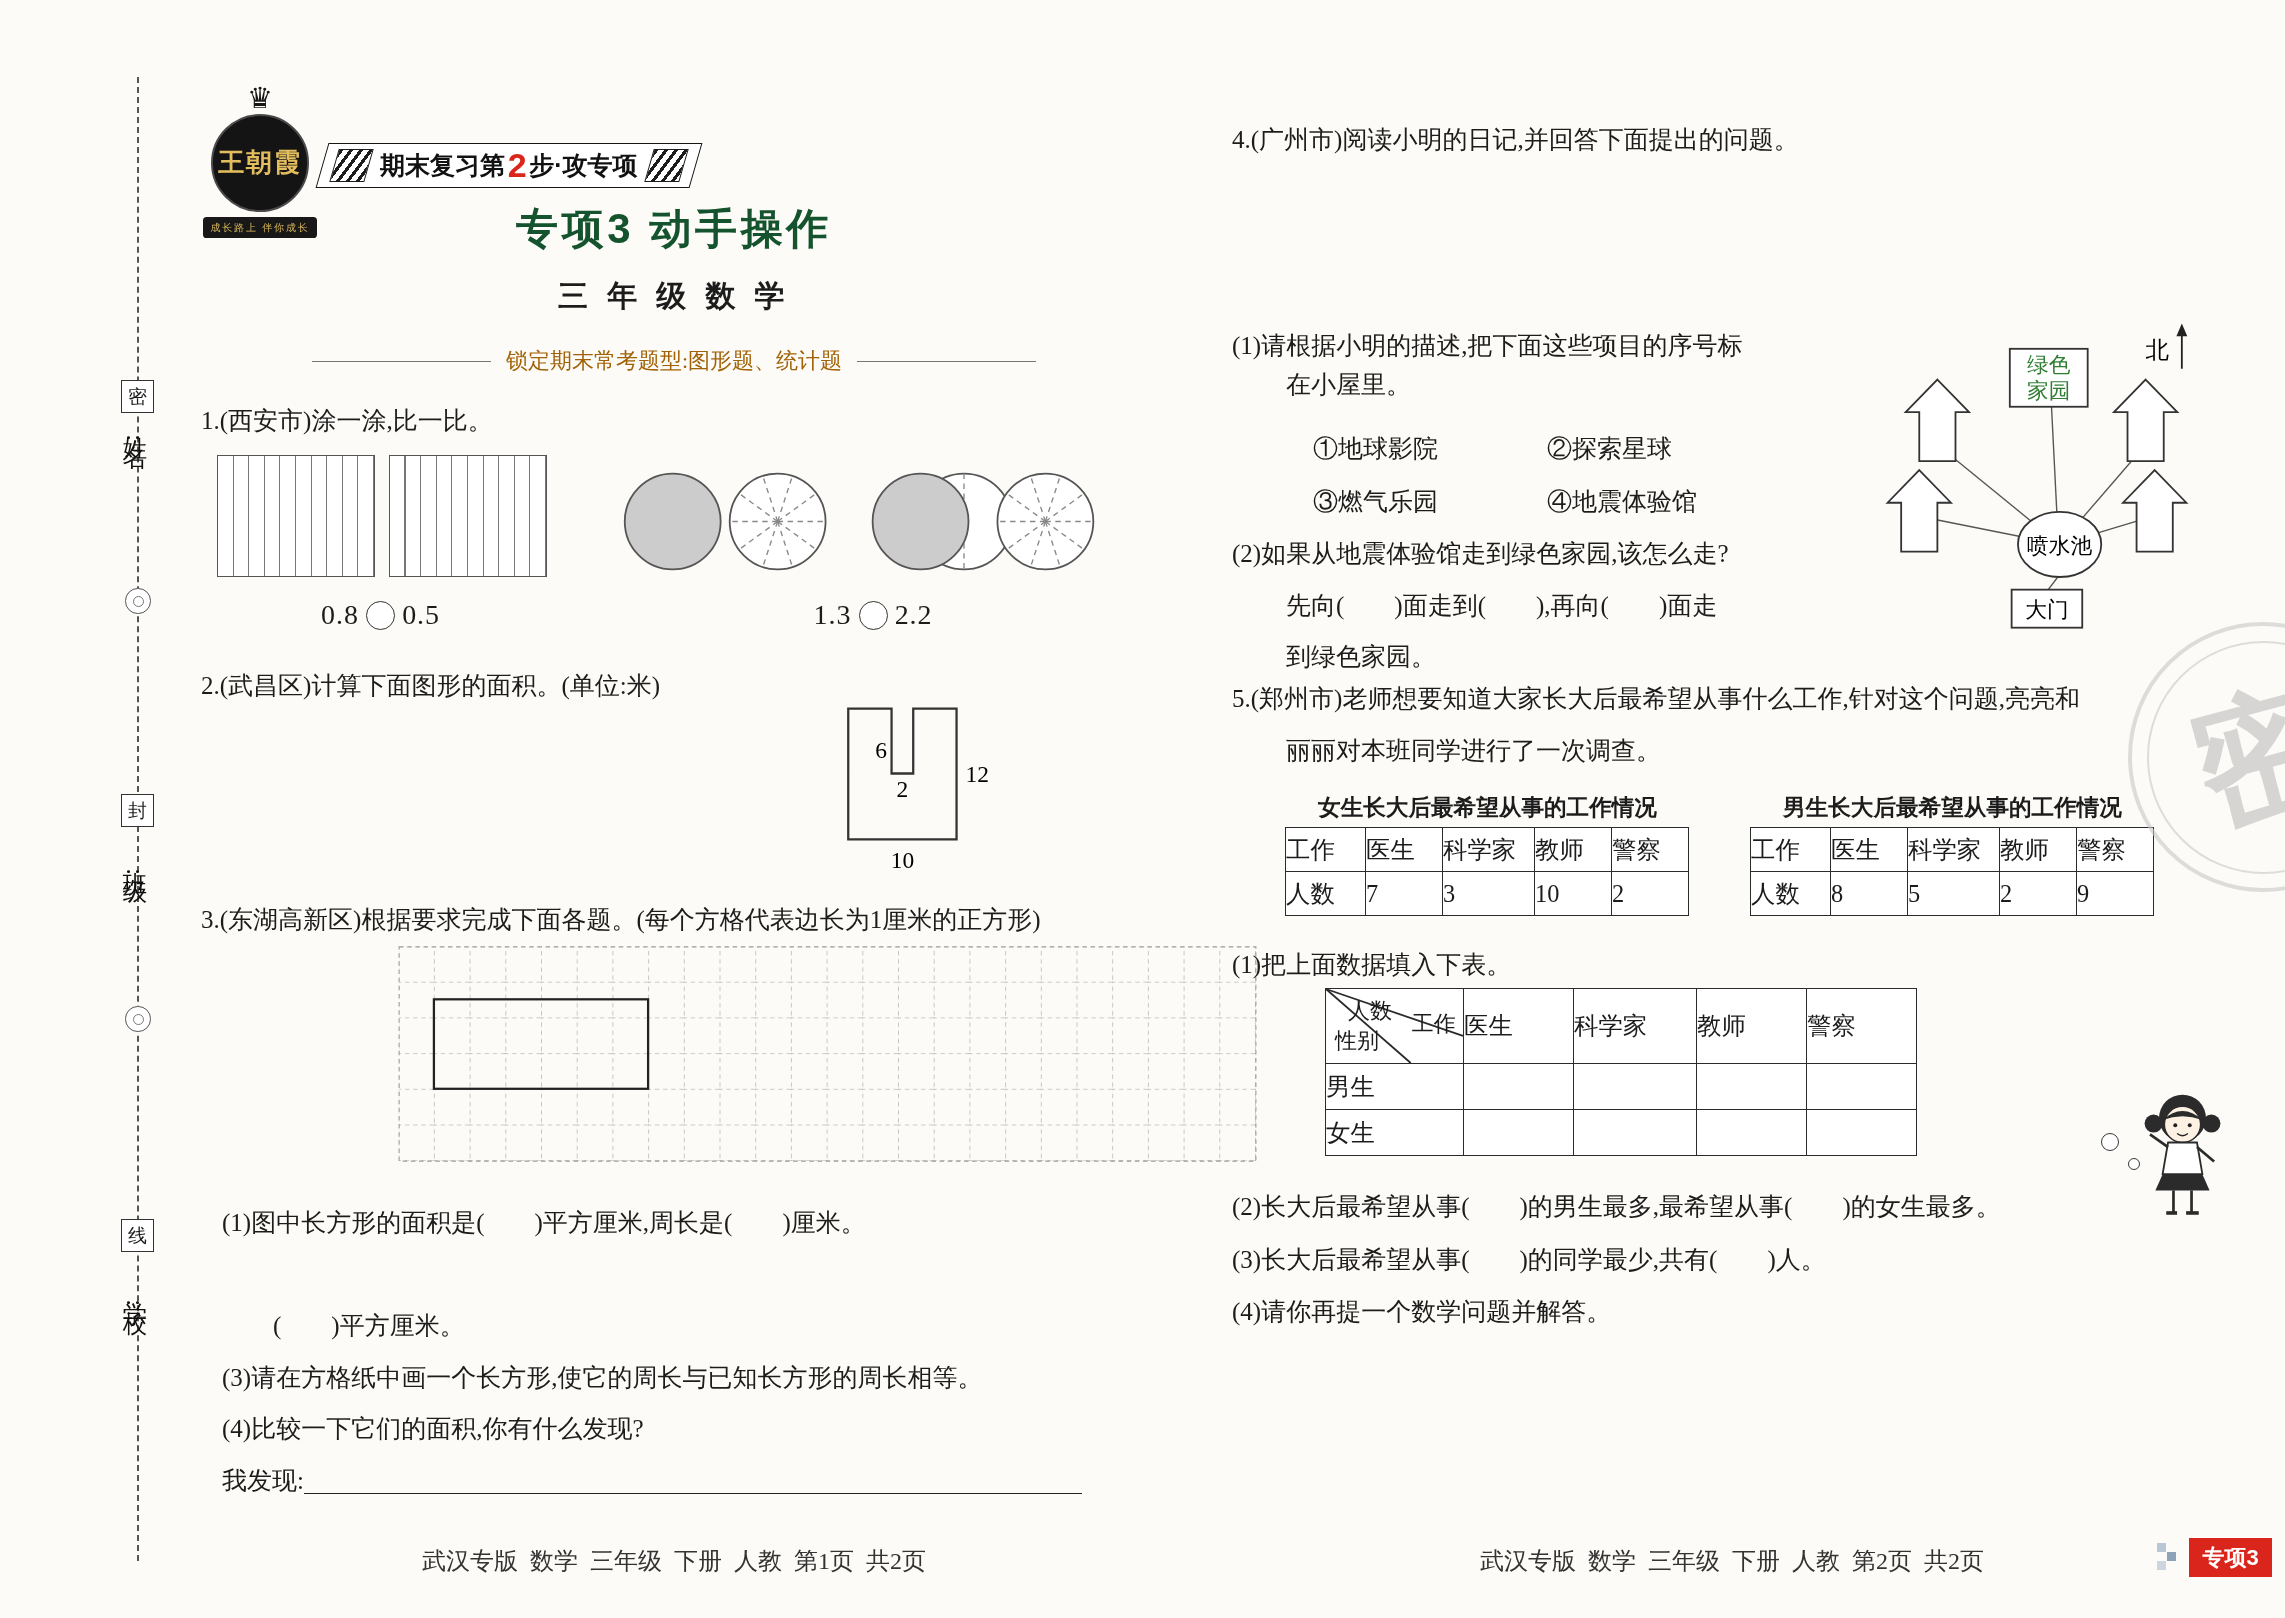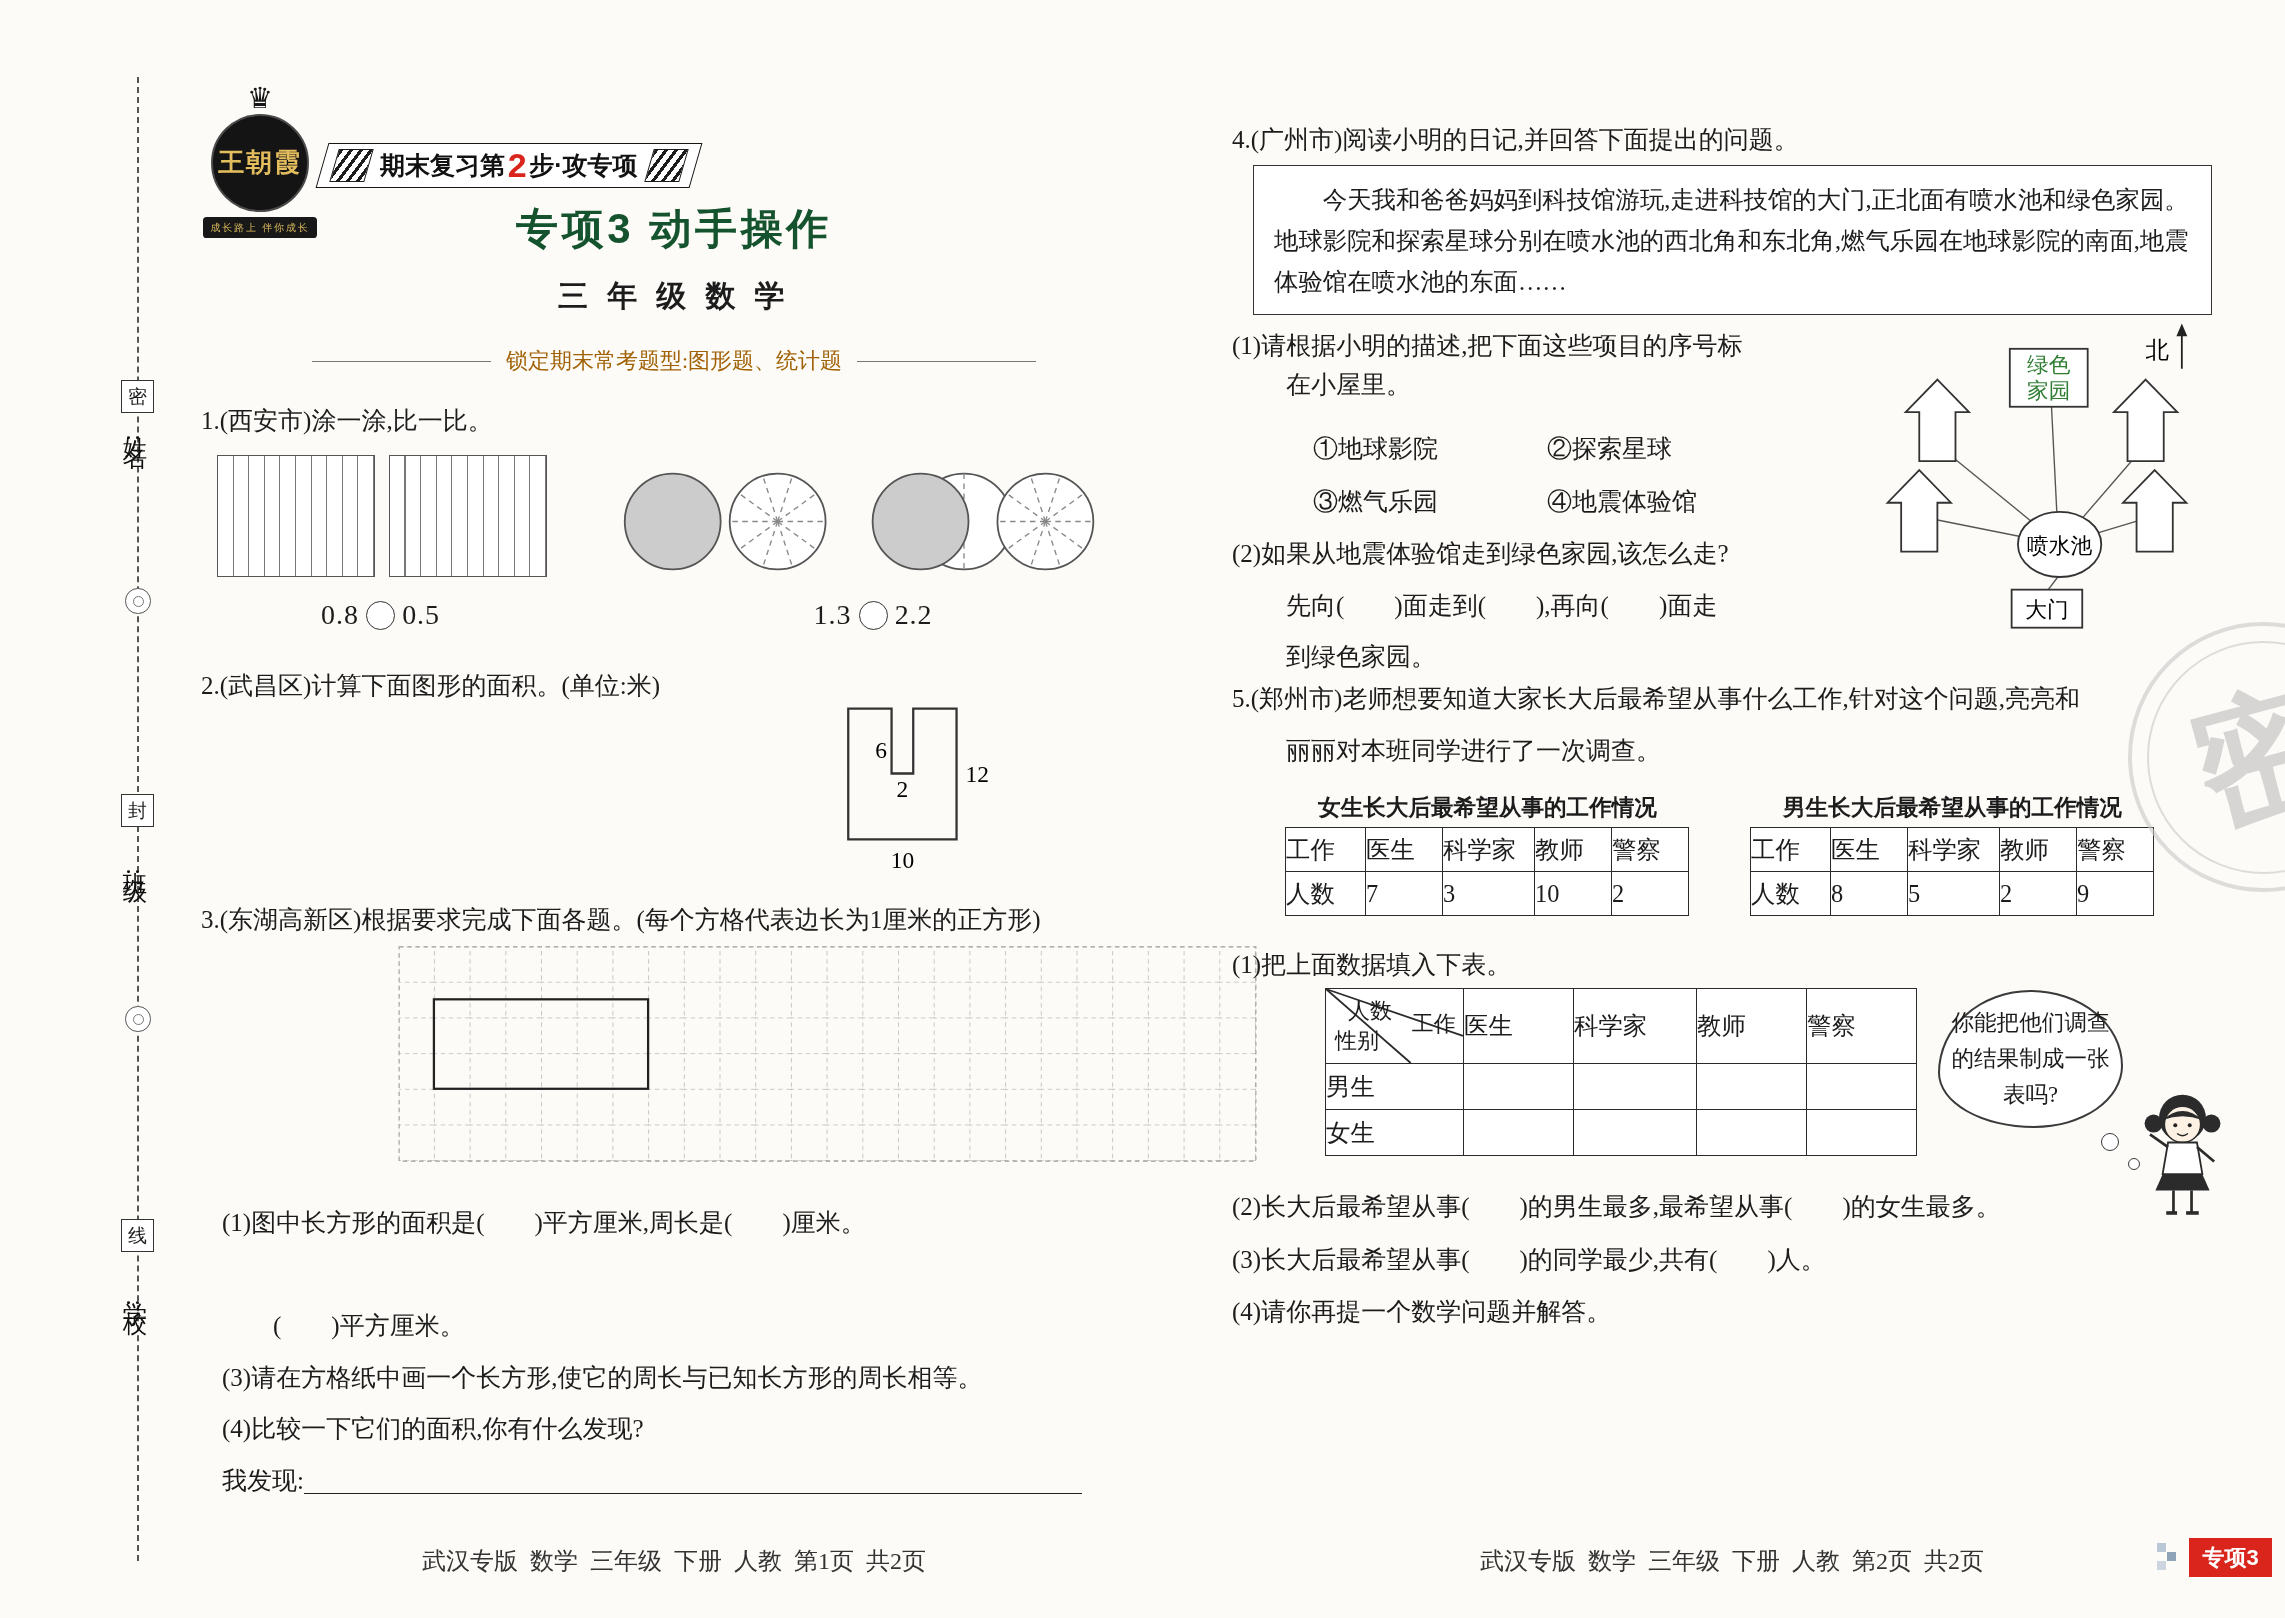--- a/index.html
+++ b/index.html
@@ -194,21 +194,20 @@
   <div class="stem" style="left:273px;top:1309px">(　　)平方厘米。</div>
   <div class="stem" style="left:222px;top:1361px">(3)请在方格纸中画一个长方形,使它的周长与已知长方形的周长相等。</div>
   <div class="stem" style="left:222px;top:1412px">(4)比较一下它们的面积,你有什么发现?</div>
   <div class="stem" style="left:222px;top:1464px">
     <span>我发现:</span><span class="finding-line"></span>
   </div>
 
   <div class="footer" style="left:344px;top:1545px">武汉专版  数学  三年级  下册  人教  第1页  共2页</div>
 
   <div class="stem" style="left:1232px;top:123px">4.(广州市)阅读小明的日记,并回答下面提出的问题。</div>
-  <div id="diary">今天我和爸爸妈妈到科技馆游玩,走进科技馆的大门,正北面有喷水池和绿色家园。地球影院和探索星球分别在喷水池的西北角和东北角,燃气乐园在地球影院的南面,地震体验馆在喷水池的东面……</div>
   <div class="stem" style="left:1232px;top:329px">(1)请根据小明的描述,把下面这些项目的序号标</div>
   <div class="stem" style="left:1286px;top:368px">在小屋里。</div>
   <div class="stem" style="left:1313px;top:432px">
     <span>①地球影院</span><span style="margin-left:109px">②探索星球</span>
   </div>
   <div class="stem" style="left:1313px;top:485px">
     <span>③燃气乐园</span><span style="margin-left:109px">④地震体验馆</span>
   </div>
   <div class="stem" style="left:1232px;top:537px">(2)如果从地震体验馆走到绿色家园,该怎么走?</div>
   <div class="stem" style="left:1286px;top:589px">先向(　　)面走到(　　),再向(　　)面走</div>
@@ -333,21 +332,20 @@
       <tr class="row">
         <td>女生</td>
         <td></td>
         <td></td>
         <td></td>
         <td></td>
       </tr>
     </tbody>
   </table>
 
-  <div id="bubble">你能把他们调查的结果制成一张表吗?</div>
   <div class="tail" style="left:2101px;top:1133px;width:16.3px;height:16.3px"></div>
   <div class="tail" style="left:2128px;top:1158px;width:10px;height:10px"></div>
 
   <svg style="left:2128px;top:1082px" width="109" height="140" viewBox="0 0 120 155">
     <circle cx="28" cy="46" r="10" fill="#2b2b2b"></circle>
     <circle cx="92" cy="46" r="10" fill="#2b2b2b"></circle>
     <circle cx="60" cy="40" r="26" fill="#2b2b2b"></circle>
     <circle cx="60" cy="47" r="20" fill="#fdf1e4" stroke="#2b2b2b" stroke-width="1.5"></circle>
     <path d="M38,42 Q60,22 82,42 Q60,34 38,42 Z" fill="#2b2b2b"></path>
     <circle cx="52" cy="48" r="2.2" fill="#222"></circle>

